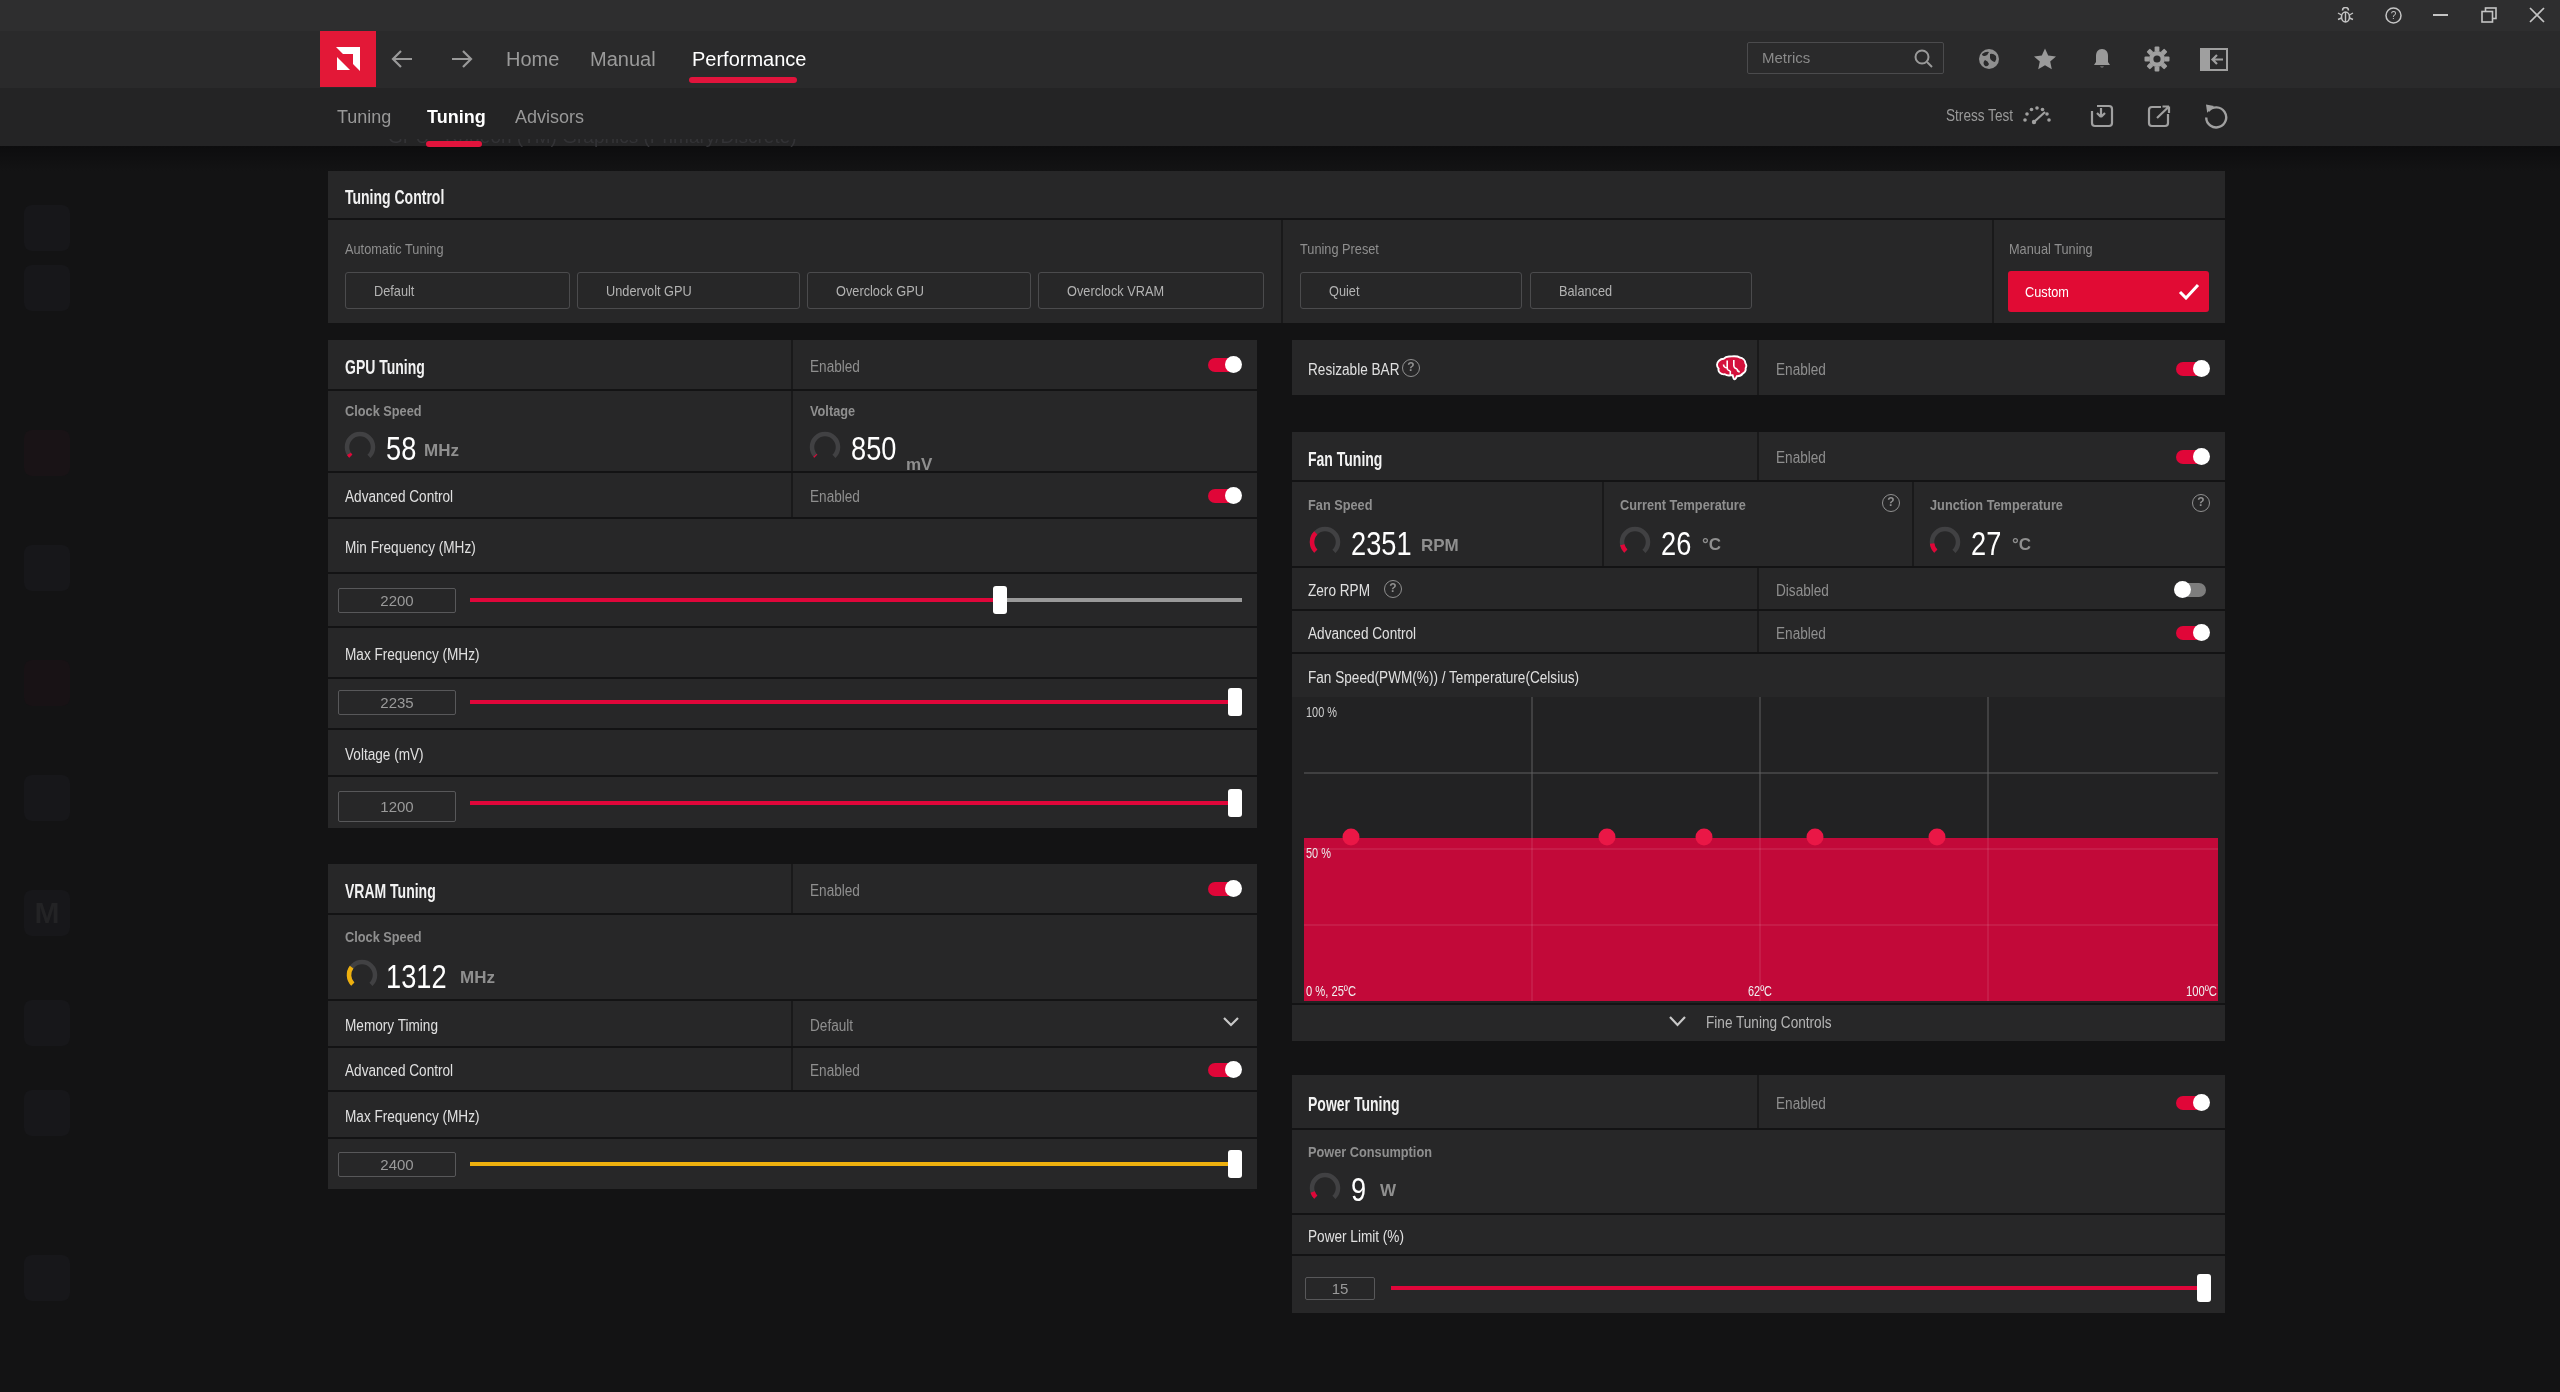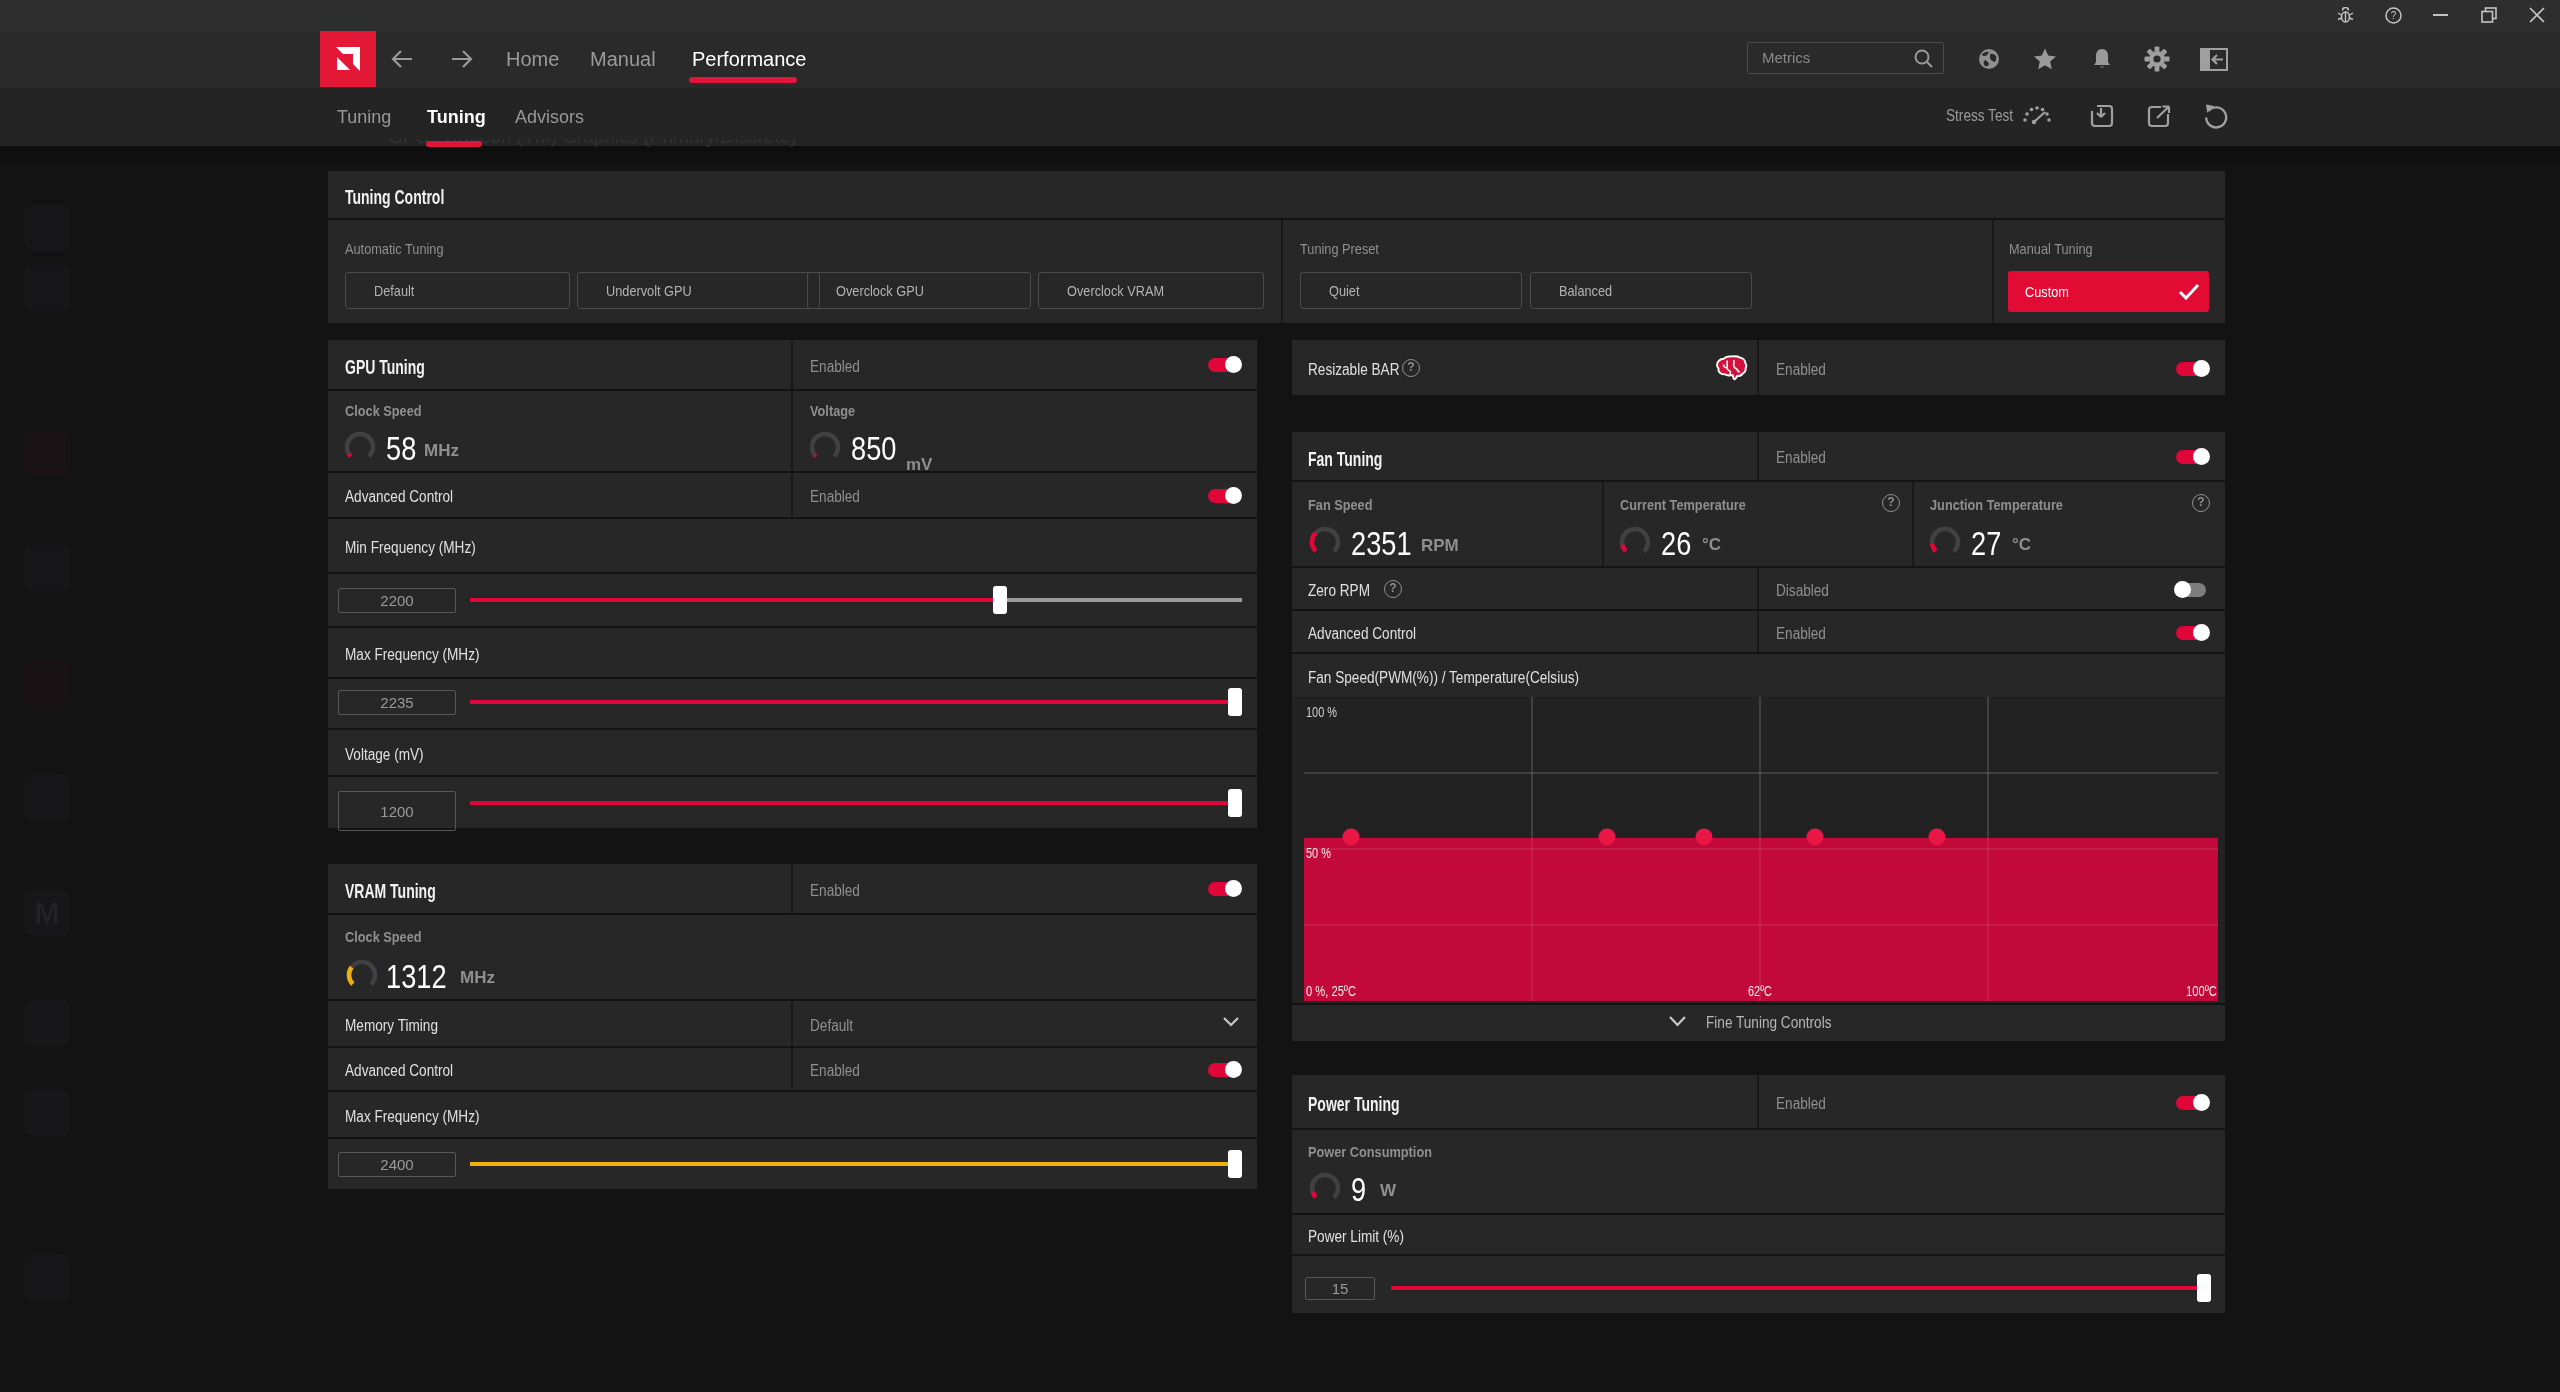--- a/index.html
+++ b/index.html
@@ -172,21 +172,21 @@
 
 <div class="row" style="left:328px;top:171px;width:1897px;height:47px"></div>
 <div class="abs hdr" style="left:345px;top:171px;line-height:47px">Tuning Control</div>
 <div class="row" style="left:328px;top:220px;width:1897px;height:103px"></div>
 <div class="vdiv" style="left:1281px;top:220px;height:103px"></div>
 <div class="vdiv" style="left:1992px;top:220px;height:103px"></div>
 <div class="abs glbl" style="left:345px;top:240px;font-weight:normal">Automatic Tuning</div>
 <div class="btn" style="left:345px;top:272px;width:225px;height:37px">
     <span class="bt">Default</span>
   </div>
-<div class="btn" style="left:577px;top:272px;width:243px;height:37px">
+<div class="btn" style="left:577px;top:272px;width:223px;height:37px">
     <span class="bt">Undervolt GPU</span>
   </div>
 <div class="btn" style="left:807px;top:272px;width:224px;height:37px">
     <span class="bt">Overclock GPU</span>
   </div>
 <div class="btn" style="left:1038px;top:272px;width:226px;height:37px">
     <span class="bt">Overclock VRAM</span>
   </div>
 <div class="abs glbl" style="left:1300px;top:240px;font-weight:normal">Tuning Preset</div>
 <div class="btn" style="left:1300px;top:272px;width:222px;height:37px">
@@ -252,21 +252,21 @@
 <div class="row" style="left:328px;top:679px;width:929px;height:49px"></div>
 <div class="numbox" style="left:338px;top:690px;width:118px;height:25px">2235</div>
 <div class="track" style="left:470px;top:700px;width:772px"></div>
 <div class="fill" style="left:470px;top:700px;width:764px"></div>
 <div class="thumb" style="left:1228px;top:688px"></div>
 
 <div class="row" style="left:328px;top:730px;width:929px;height:45px"></div>
 <div class="abs rlbl" style="left:345px;top:730px;line-height:45px">Voltage (mV)</div>
 
 <div class="row" style="left:328px;top:777px;width:929px;height:51px"></div>
-<div class="numbox" style="left:338px;top:791px;width:118px;height:40px">1200</div>
+<div class="numbox" style="left:338px;top:791px;width:118px;height:31px">1200</div>
 <div class="track" style="left:470px;top:801px;width:772px"></div>
 <div class="fill" style="left:470px;top:801px;width:764px"></div>
 <div class="thumb" style="left:1228px;top:789px"></div>
 
 <div class="row" style="left:328px;top:864px;width:929px;height:49px"></div>
 <div class="vdiv" style="left:791px;top:864px;height:49px"></div>
 <div class="abs hdr" style="left:345px;top:864px;line-height:49px">VRAM Tuning</div>
 <div class="abs gray" style="left:810px;top:864px;line-height:49px">Enabled</div>
 <div class="tog" style="left:1208px;top:881px">
     <div class="tr"></div>

